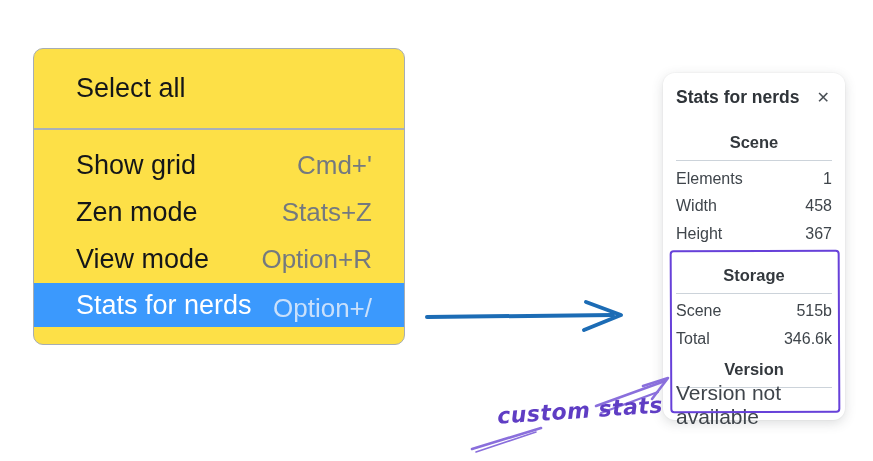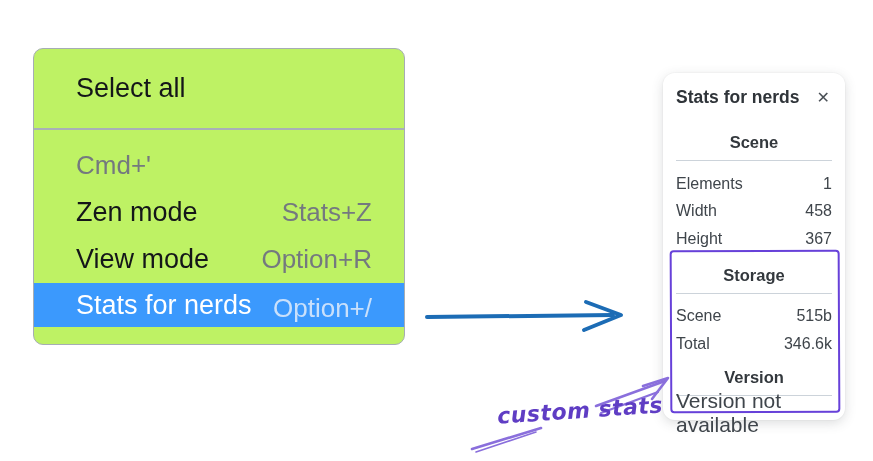--- a/index.html
+++ b/index.html
@@ -6,21 +6,21 @@
   body {
     width: 873px; height: 461px;
     position: relative; overflow: hidden;
     font-family: "Liberation Sans", sans-serif;
   }
 
   
   .menu {
     position: absolute; left: 33px; top: 48px;
     width: 372px; height: 297px; box-sizing: border-box;
-    background: #bef264;
+    background: #fde047;
     border: 1.5px solid #a6adb4;
     border-radius: 10px;
     display: flex; flex-direction: column;
     overflow: hidden;
   }
   .menu-item {
     display: flex; justify-content: space-between; align-items: center;
     padding: 0 32px 0 42px;
     font-size: 27px; color: #141619;
     flex: none; cursor: default;
@@ -52,23 +52,23 @@
     font-size: 16px; color: #4a5056; cursor: pointer;
     line-height: 16px; padding: 1px 2px;
   }
   .sec-h {
     font-size: 16.5px; font-weight: 700; text-align: center;
     color: #33383d; line-height: 20px;
   }
   .sec-div { border-top: 1.5px solid #ccd3da; margin: 8px 0 4px 0; }
   .sec-scene { margin-top: 23px; }
   .sec-storage { margin-top: 17px; }
-  .sec-version { margin-top: 14px; }
+  .sec-version { margin-top: 6px; }
   .stat-row {
-    display: flex; justify-content: space-between; align-items: flex-end;
+    display: flex; justify-content: space-between; align-items: center;
     height: 27.5px; font-size: 16px; color: #3f454b;
   }
   .stat-note { font-size: 21px; color: #3f454b; height: 27px; display: flex; align-items: center; }
 
   .purple-box {
     position: absolute; left: 7px; top: 177px;
     width: 170px; height: 163px; box-sizing: border-box;
     border: 2.2px solid #6741d9; border-radius: 4px;
     transform: rotate(-0.25deg);
     pointer-events: none;
@@ -93,20 +93,21 @@
 </head>
 <body>
 
 <div class="menu">
   <div class="menu-item first">
     <span class="mi-label">Select all</span>
   </div>
   <div class="menu-divider"></div>
   <div class="menu-group-pad"></div>
   <div class="menu-item row">
+    <span class="mi-label">Show grid</span>
     <span class="mi-shortcut">Cmd+'</span>
   </div>
   <div class="menu-item row">
     <span class="mi-label">Zen mode</span>
     <span class="mi-shortcut">Stats+Z</span>
   </div>
   <div class="menu-item row">
     <span class="mi-label">View mode</span>
     <span class="mi-shortcut">Option+R</span>
   </div>

